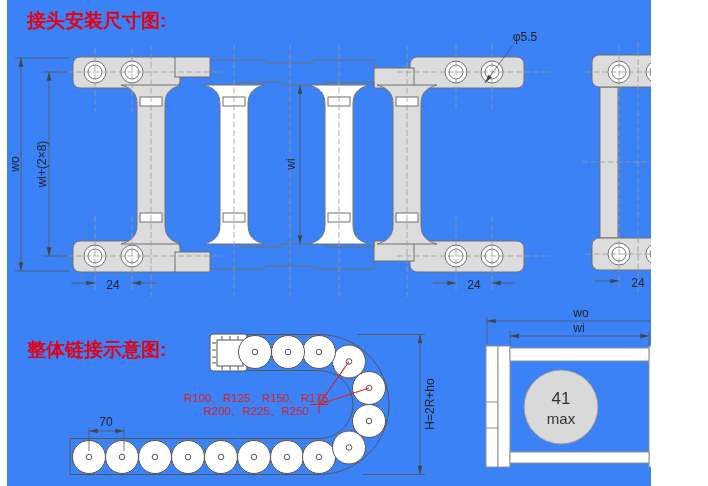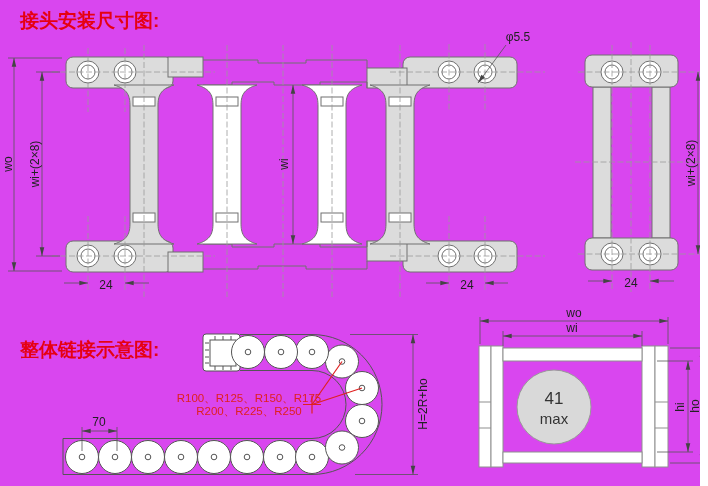--- a/index.html
+++ b/index.html
@@ -1,17 +1,17 @@
 <!DOCTYPE html>
 <html><head>
 <meta charset="utf-8">
 <style>
   html,body{margin:0;padding:0;background:#ffffff;}
-  .stage{position:relative;width:700px;height:486px;background:#d946ef;overflow:hidden;
-         font-family:"Liberation Sans","DejaVu Sans",sans-serif;}
+  .stage{position:relative;width:644px;height:486px;background:#3b82f6;overflow:hidden;
+         font-family:"Liberation Sans","DejaVu Sans",sans-serif;margin-left:7px;}
   svg{display:block;}
   text{font-family:"Liberation Sans","DejaVu Sans",sans-serif;}
   
   .ol{fill:none;stroke:#707070;stroke-width:1;}
   .gf{fill:#dcdcdc;stroke:#707070;stroke-width:1;}
   .wf{fill:#ffffff;stroke:#707070;stroke-width:1;}
   .cl{fill:none;stroke:#9a9a9a;stroke-width:0.8;stroke-dasharray:6 2.5;}
   .dim{fill:none;stroke:#555555;stroke-width:0.8;}
   .dimtxt{font-size:12px;fill:#222222;}
   .bend{fill:none;stroke:#555555;stroke-width:1;}

